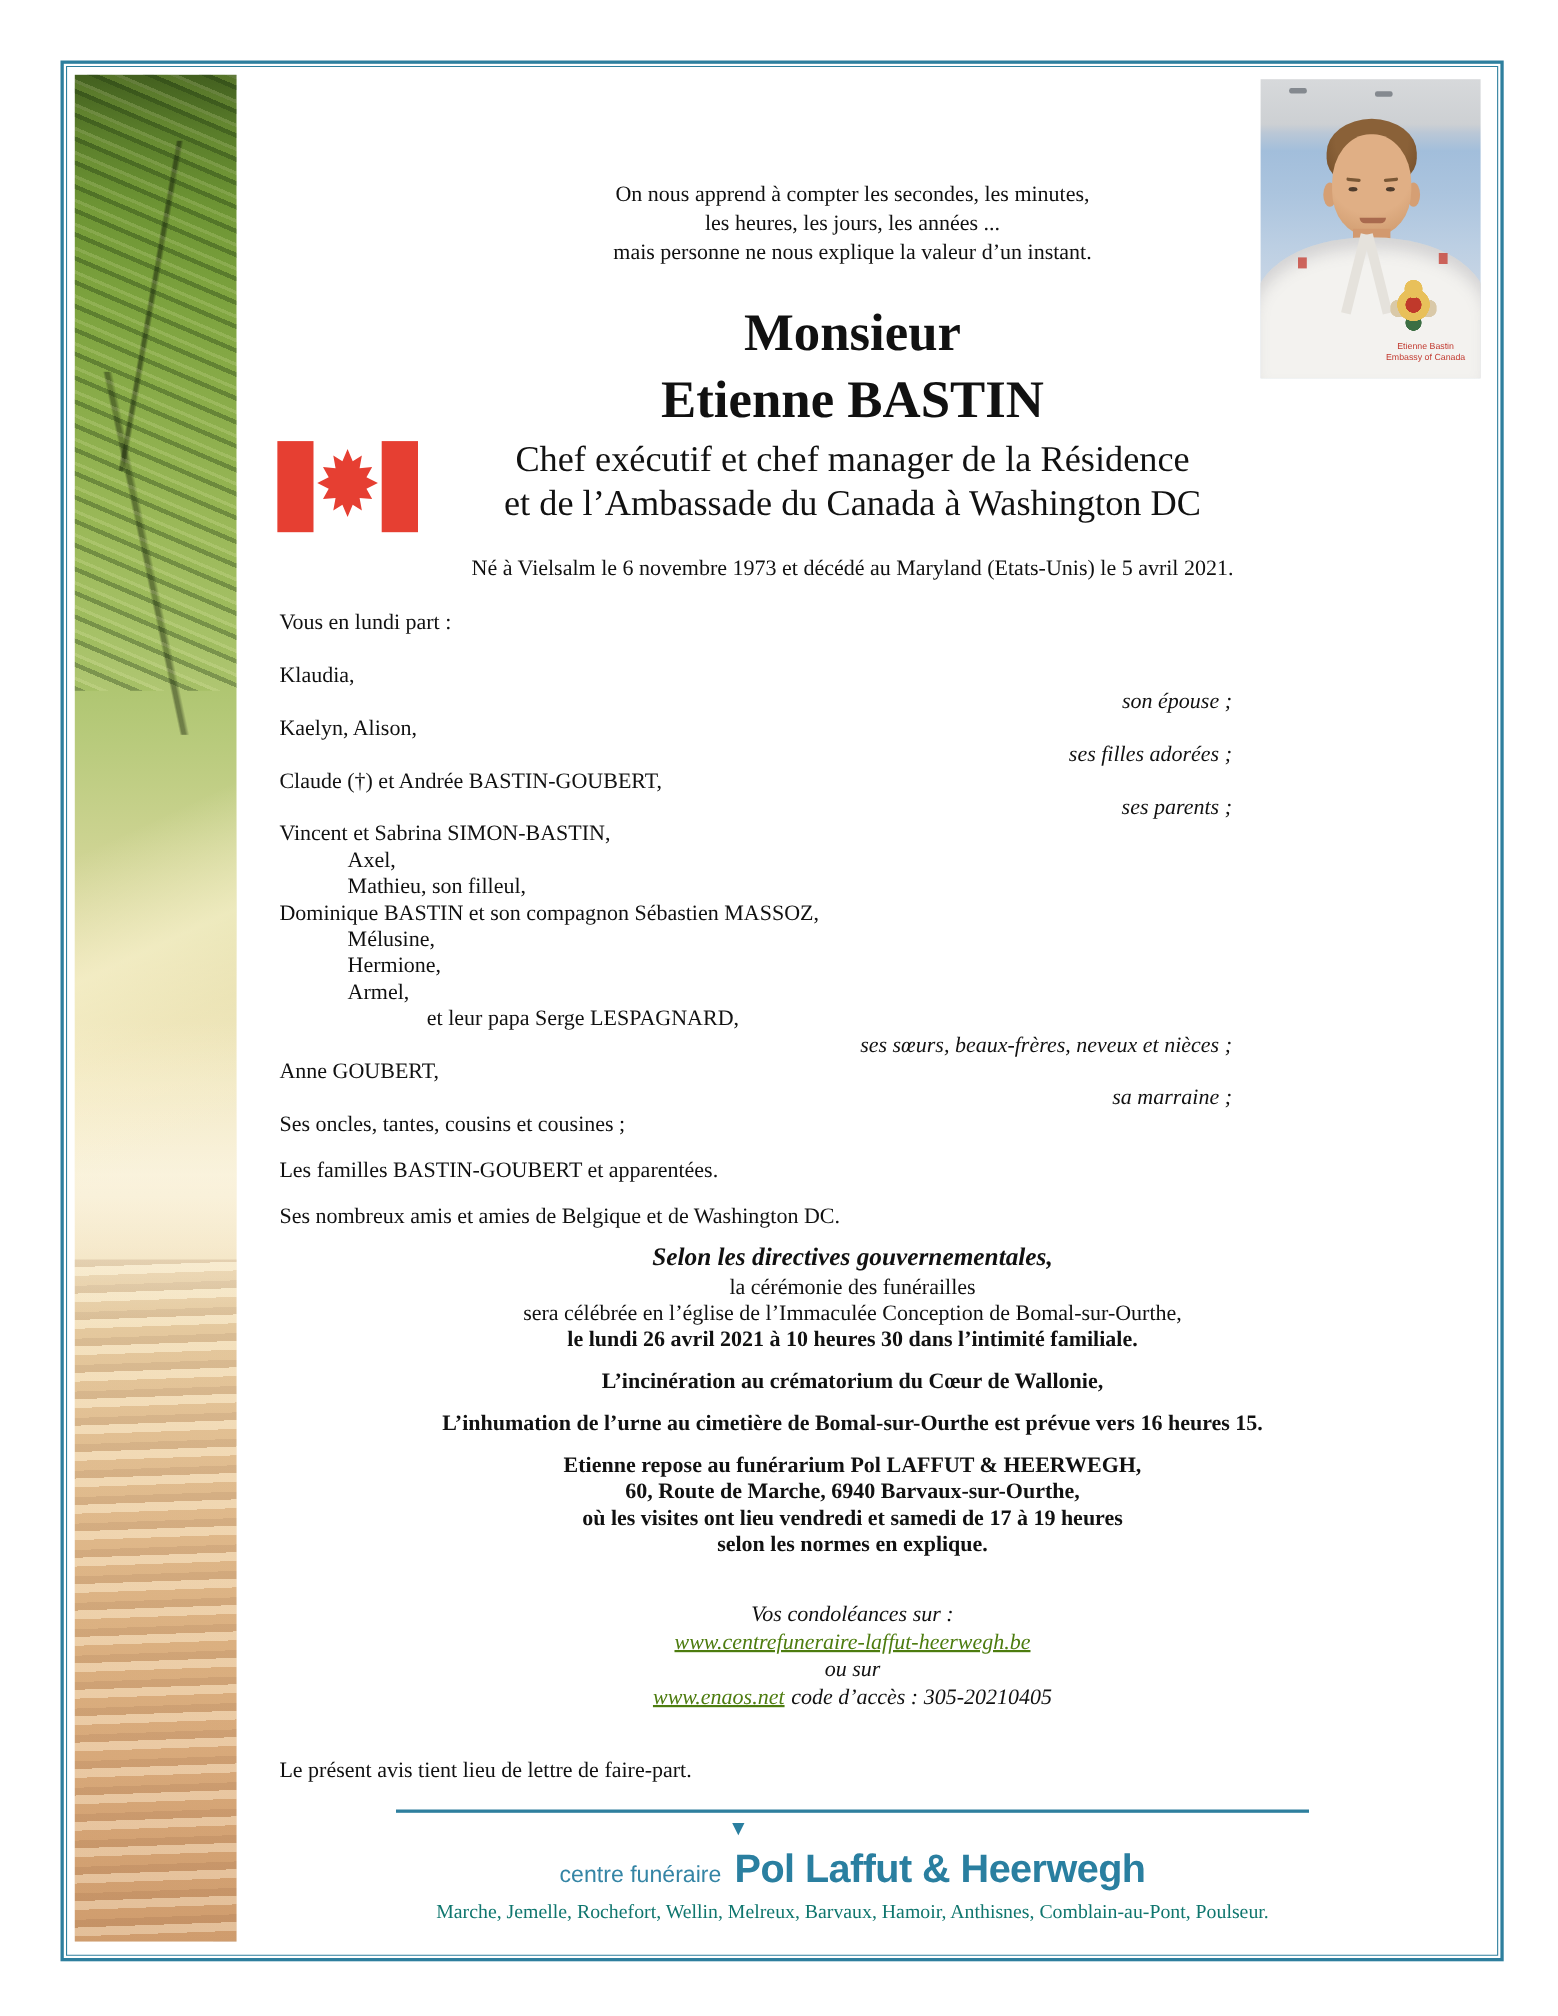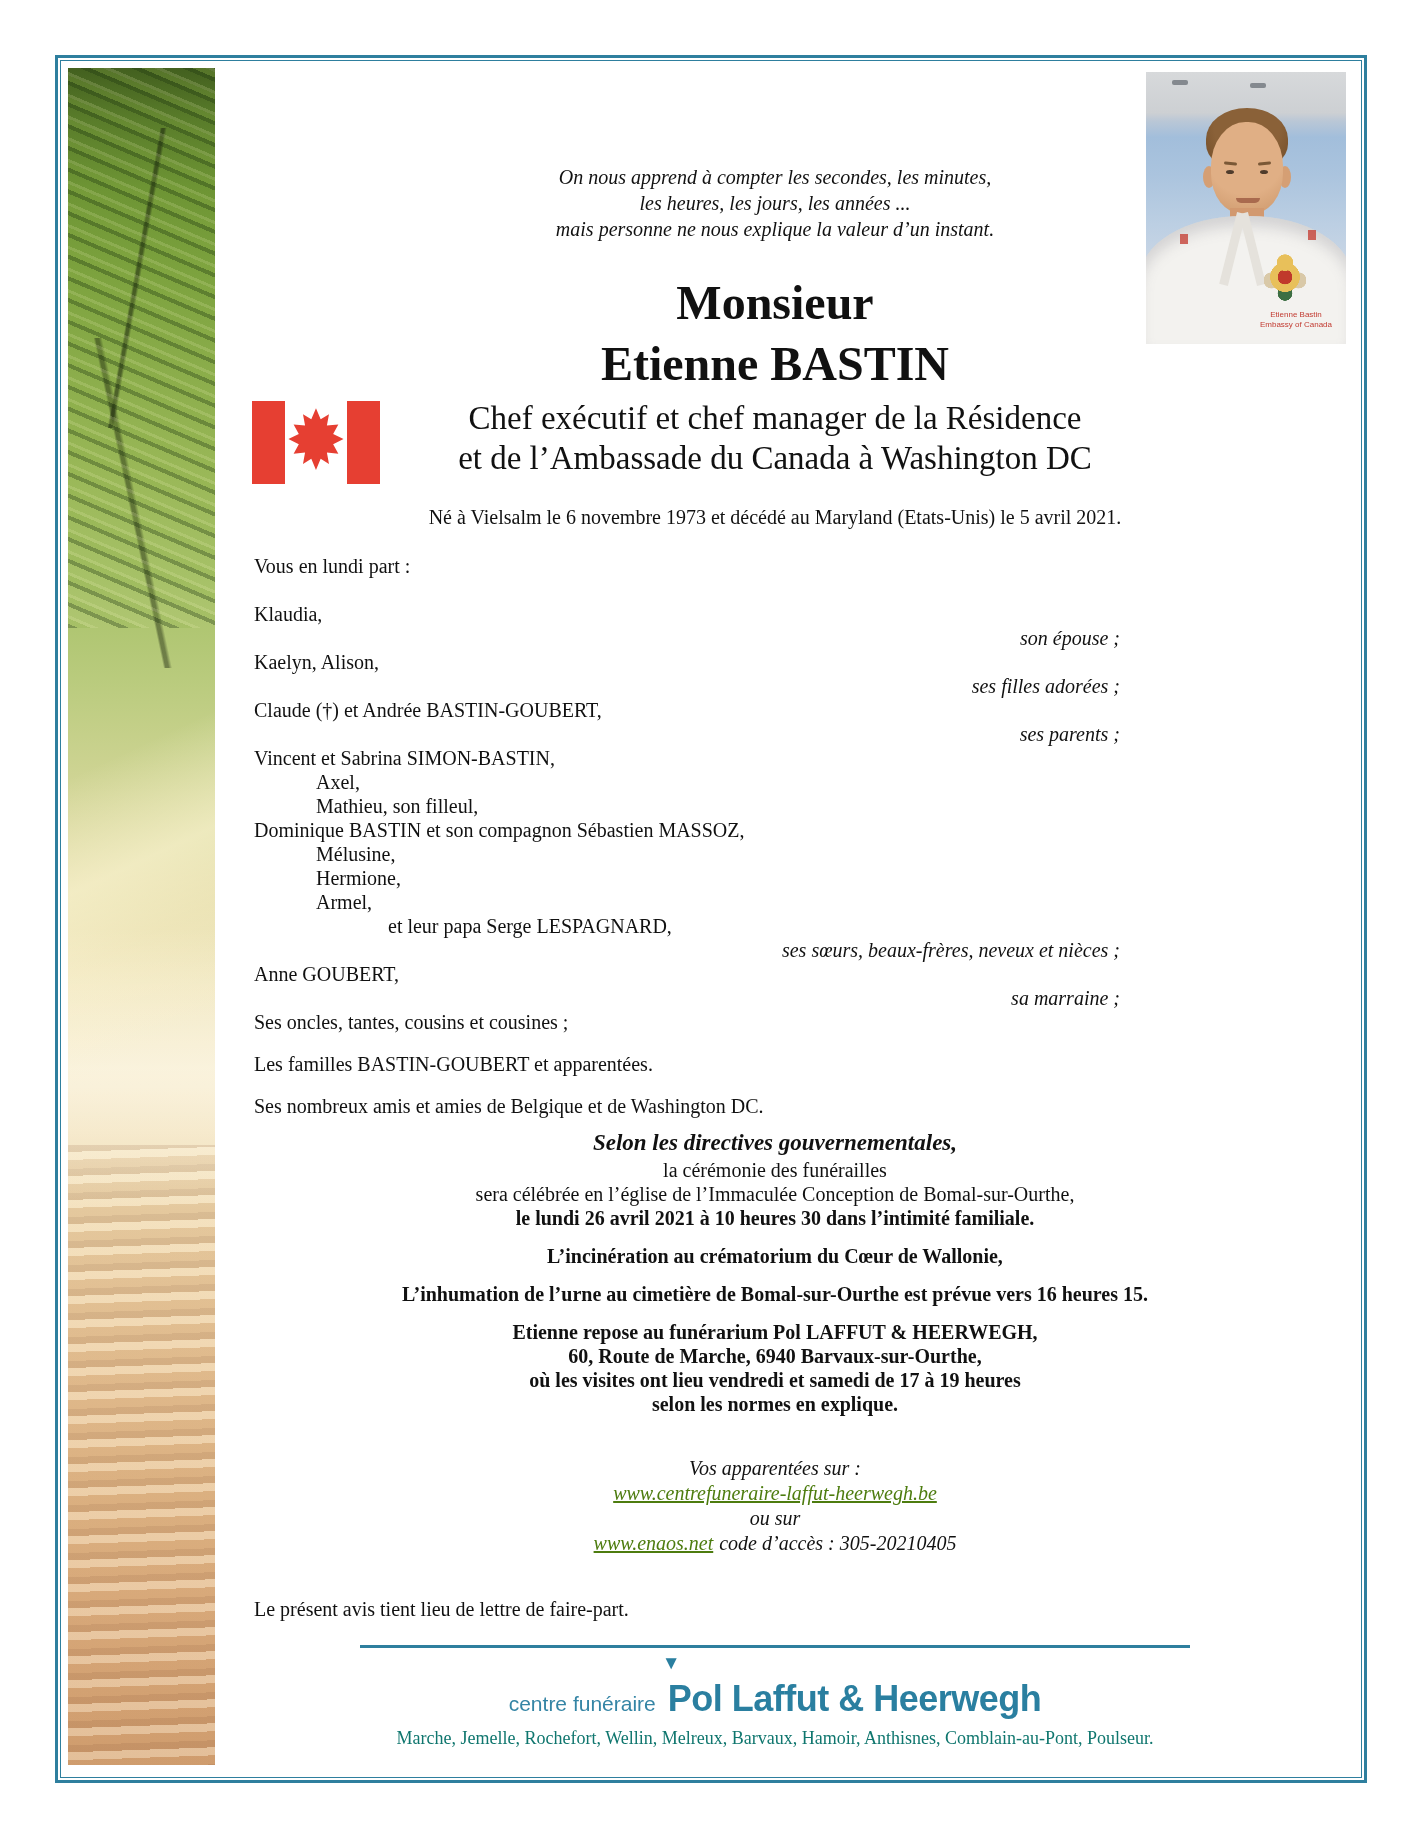--- a/index.html
+++ b/index.html
@@ -47,21 +47,21 @@
      background:
        radial-gradient(circle at 50% 18%, #e8c05a 0 18%, transparent 19%),
        radial-gradient(circle at 50% 48%, #c0392b 0 22%, #e8c05a 23% 45%, transparent 46%),
        radial-gradient(circle at 18% 55%, #d9c9a8 0 18%, transparent 19%),
        radial-gradient(circle at 82% 55%, #d9c9a8 0 18%, transparent 19%),
        radial-gradient(circle at 50% 82%, #3c6e43 0 16%, transparent 17%);}
   .embroidery{position:absolute;left:92px;top:238px;width:116px;text-align:center;
      color:#c23b31;font-size:8px;line-height:10px;font-family:"Liberation Sans",sans-serif;}
   
   .epigraph{position:absolute;left:254px;top:164px;width:1042px;text-align:center;
-            font-style:italic;font-size:20px;line-height:26px;}
+            font-size:20px;line-height:26px;}
   .header{position:absolute;left:254px;top:272px;width:1042px;text-align:center;}
   .title{font-size:48px;font-weight:bold;line-height:61px;}
   .subtitle{font-size:33px;line-height:40px;margin-top:4px;}
   .birth{font-size:20px;margin-top:28px;}
   .flag{position:absolute;left:252px;top:401px;width:128px;height:83px;}
   .family{position:absolute;left:254px;top:554px;width:866px;font-size:20px;line-height:24px;}
   .fam-intro{margin-bottom:24px;}
   .fam-line{white-space:nowrap;}
   .ind1{padding-left:62px;}
   .ind2{padding-left:134px;}
@@ -174,21 +174,21 @@
     <div>la cérémonie des funérailles</div>
     <div>sera célébrée en l’église de l’Immaculée Conception de Bomal-sur-Ourthe,</div>
     <div class="bold">le lundi 26 avril 2021 à 10 heures 30 dans l’intimité familiale.</div>
     <div class="bold blk">L’incinération au crématorium du Cœur de Wallonie,</div>
     <div class="bold blk">L’inhumation de l’urne au cimetière de Bomal-sur-Ourthe est prévue vers 16 heures 15.</div>
     <div class="bold blk">Etienne repose au funérarium Pol LAFFUT &amp; HEERWEGH,</div>
     <div class="bold">60, Route de Marche, 6940 Barvaux-sur-Ourthe,</div>
     <div class="bold">où les visites ont lieu vendredi et samedi de 17 à 19 heures</div>
     <div class="bold">selon les normes en explique.</div>
     <div class="condo">
-      <div>Vos apparentées sur :</div>
+      <div>Vos condoléances sur :</div>
       <div><a class="link" href="#">www.centrefuneraire-laffut-heerwegh.be</a></div>
       <div>ou sur</div>
       <div>
         <a class="link" href="#">www.enaos.net</a><span class="site-suffix">code d’accès : 305-20210405</span>
       </div>
     </div>
   </div>
 
   <div class="closing">Le présent avis tient lieu de lettre de faire-part.</div>
 

